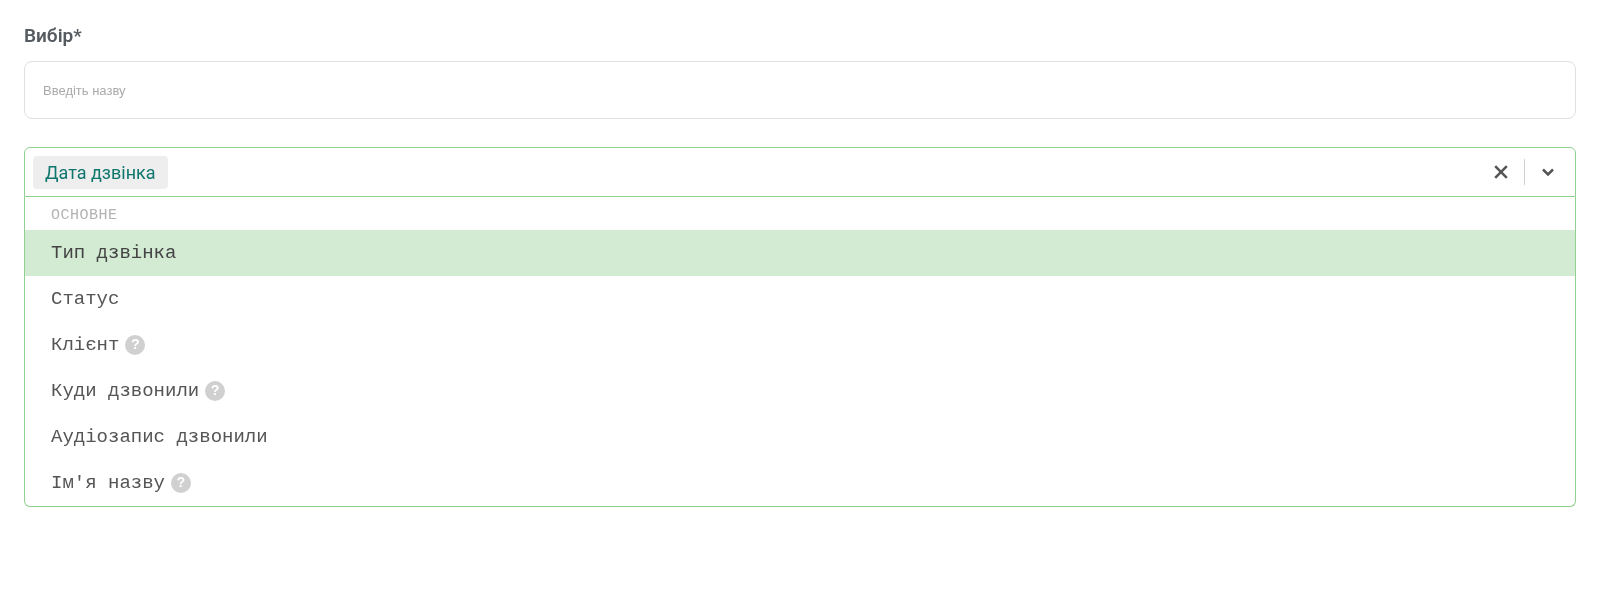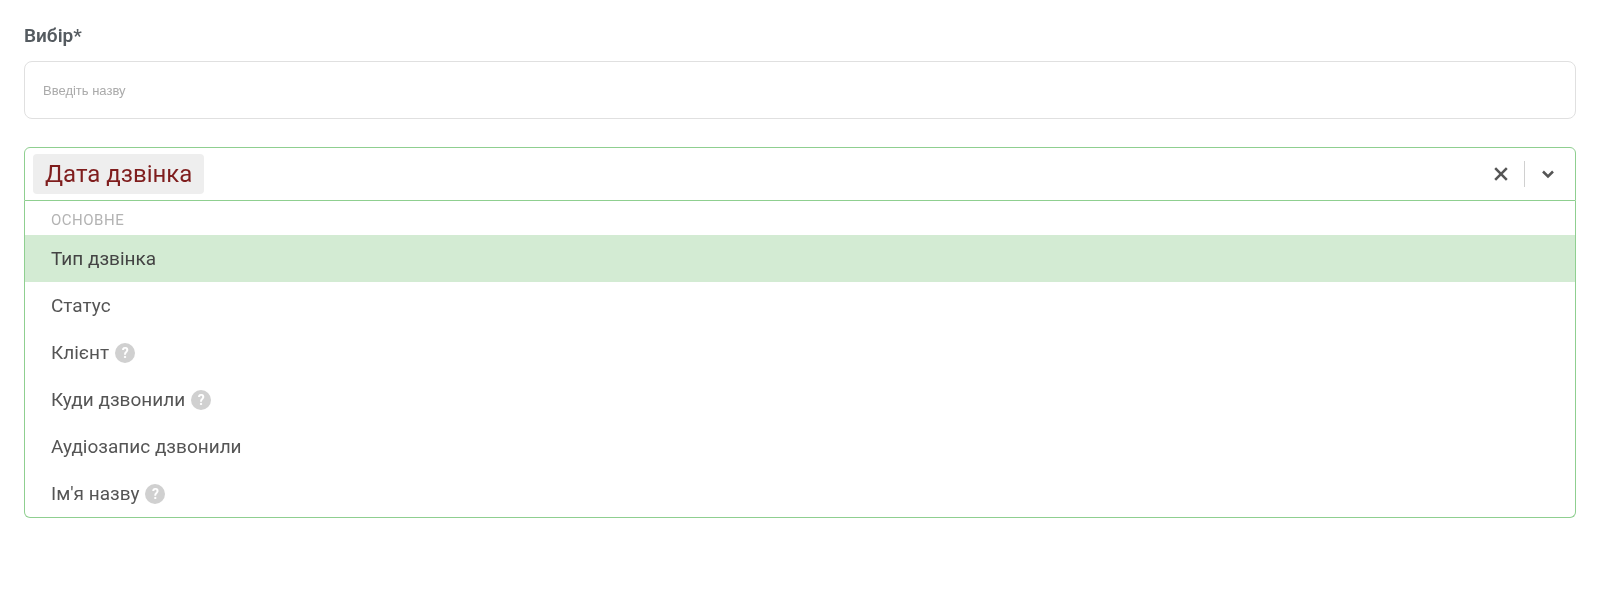--- a/index.html
+++ b/index.html
@@ -37,24 +37,24 @@
     width: 100%;
     min-height: 50px;
     border: 1px solid #8fcf90;
     border-radius: 6px 6px 0 0;
     padding: 6px 8px;
     background: #fff;
   }
   .tags { flex: 1; display: flex; flex-wrap: wrap; gap: 6px; }
   .tag {
     background: #eee;
-    color: #7f1d1d;
+    color: #0f766e;
     padding: 6px 12px;
     border-radius: 4px;
-    font-size: 24px;
+    font-size: 18px;
   }
   .controls {
     display: flex;
     align-items: center;
     gap: 12px;
     padding: 0 8px;
   }
   .clear-icon, .chevron-icon {
     width: 22px;
     height: 22px;
@@ -69,20 +69,21 @@
     height: 26px;
     background: #d0d0d0;
   }
   .dropdown {
     border: 1px solid #8fcf90;
     border-top: none;
     border-radius: 0 0 6px 6px;
     max-height: 330px;
     overflow-y: scroll;
     background: #fff;
+    font-family: Liberation Mono, monospace;
   }
   .group-header {
     padding: 10px 26px 6px 26px;
     color: #b3b3b3;
     font-size: 15px;
     letter-spacing: 0.5px;
   }
   .option {
     display: flex;
     align-items: center;

